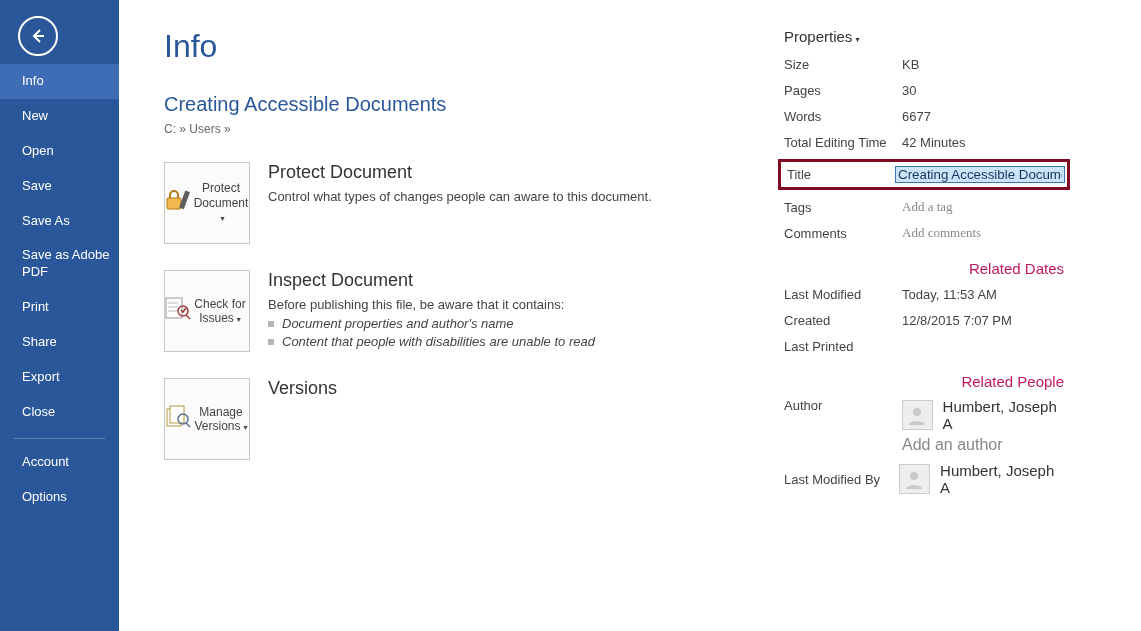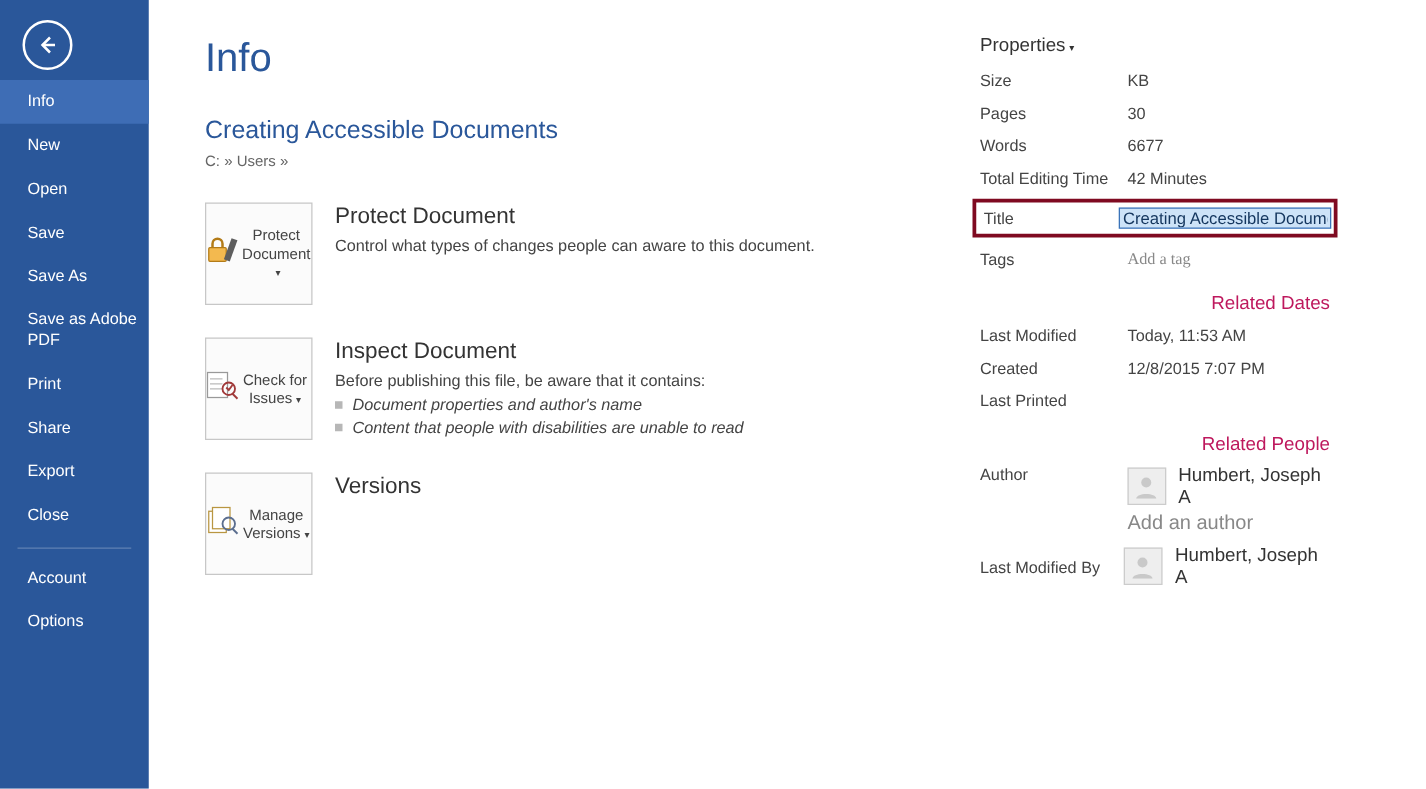--- a/index.html
+++ b/index.html
@@ -265,20 +265,24 @@
         <span class="prop-val">42 Minutes</span>
       </div>
     <div class="prop-row hl">
       <span class="prop-label">Title</span>
       <input class="title-input" value="Creating Accessible Documents" style="">
     </div>
     <div class="prop-row">
         <span class="prop-label">Tags</span>
         <span class="prop-val gray">Add a tag</span>
       </div>
+    <div class="prop-row">
+        <span class="prop-label">Comments</span>
+        <span class="prop-val gray">Add comments</span>
+      </div>
 
     <div class="subhead">Related Dates</div>
     <div class="prop-row">
         <span class="prop-label">Last Modified</span>
         <span class="prop-val">Today, 11:53 AM</span>
       </div>
     <div class="prop-row">
         <span class="prop-label">Created</span>
         <span class="prop-val">12/8/2015 7:07 PM</span>
       </div>

